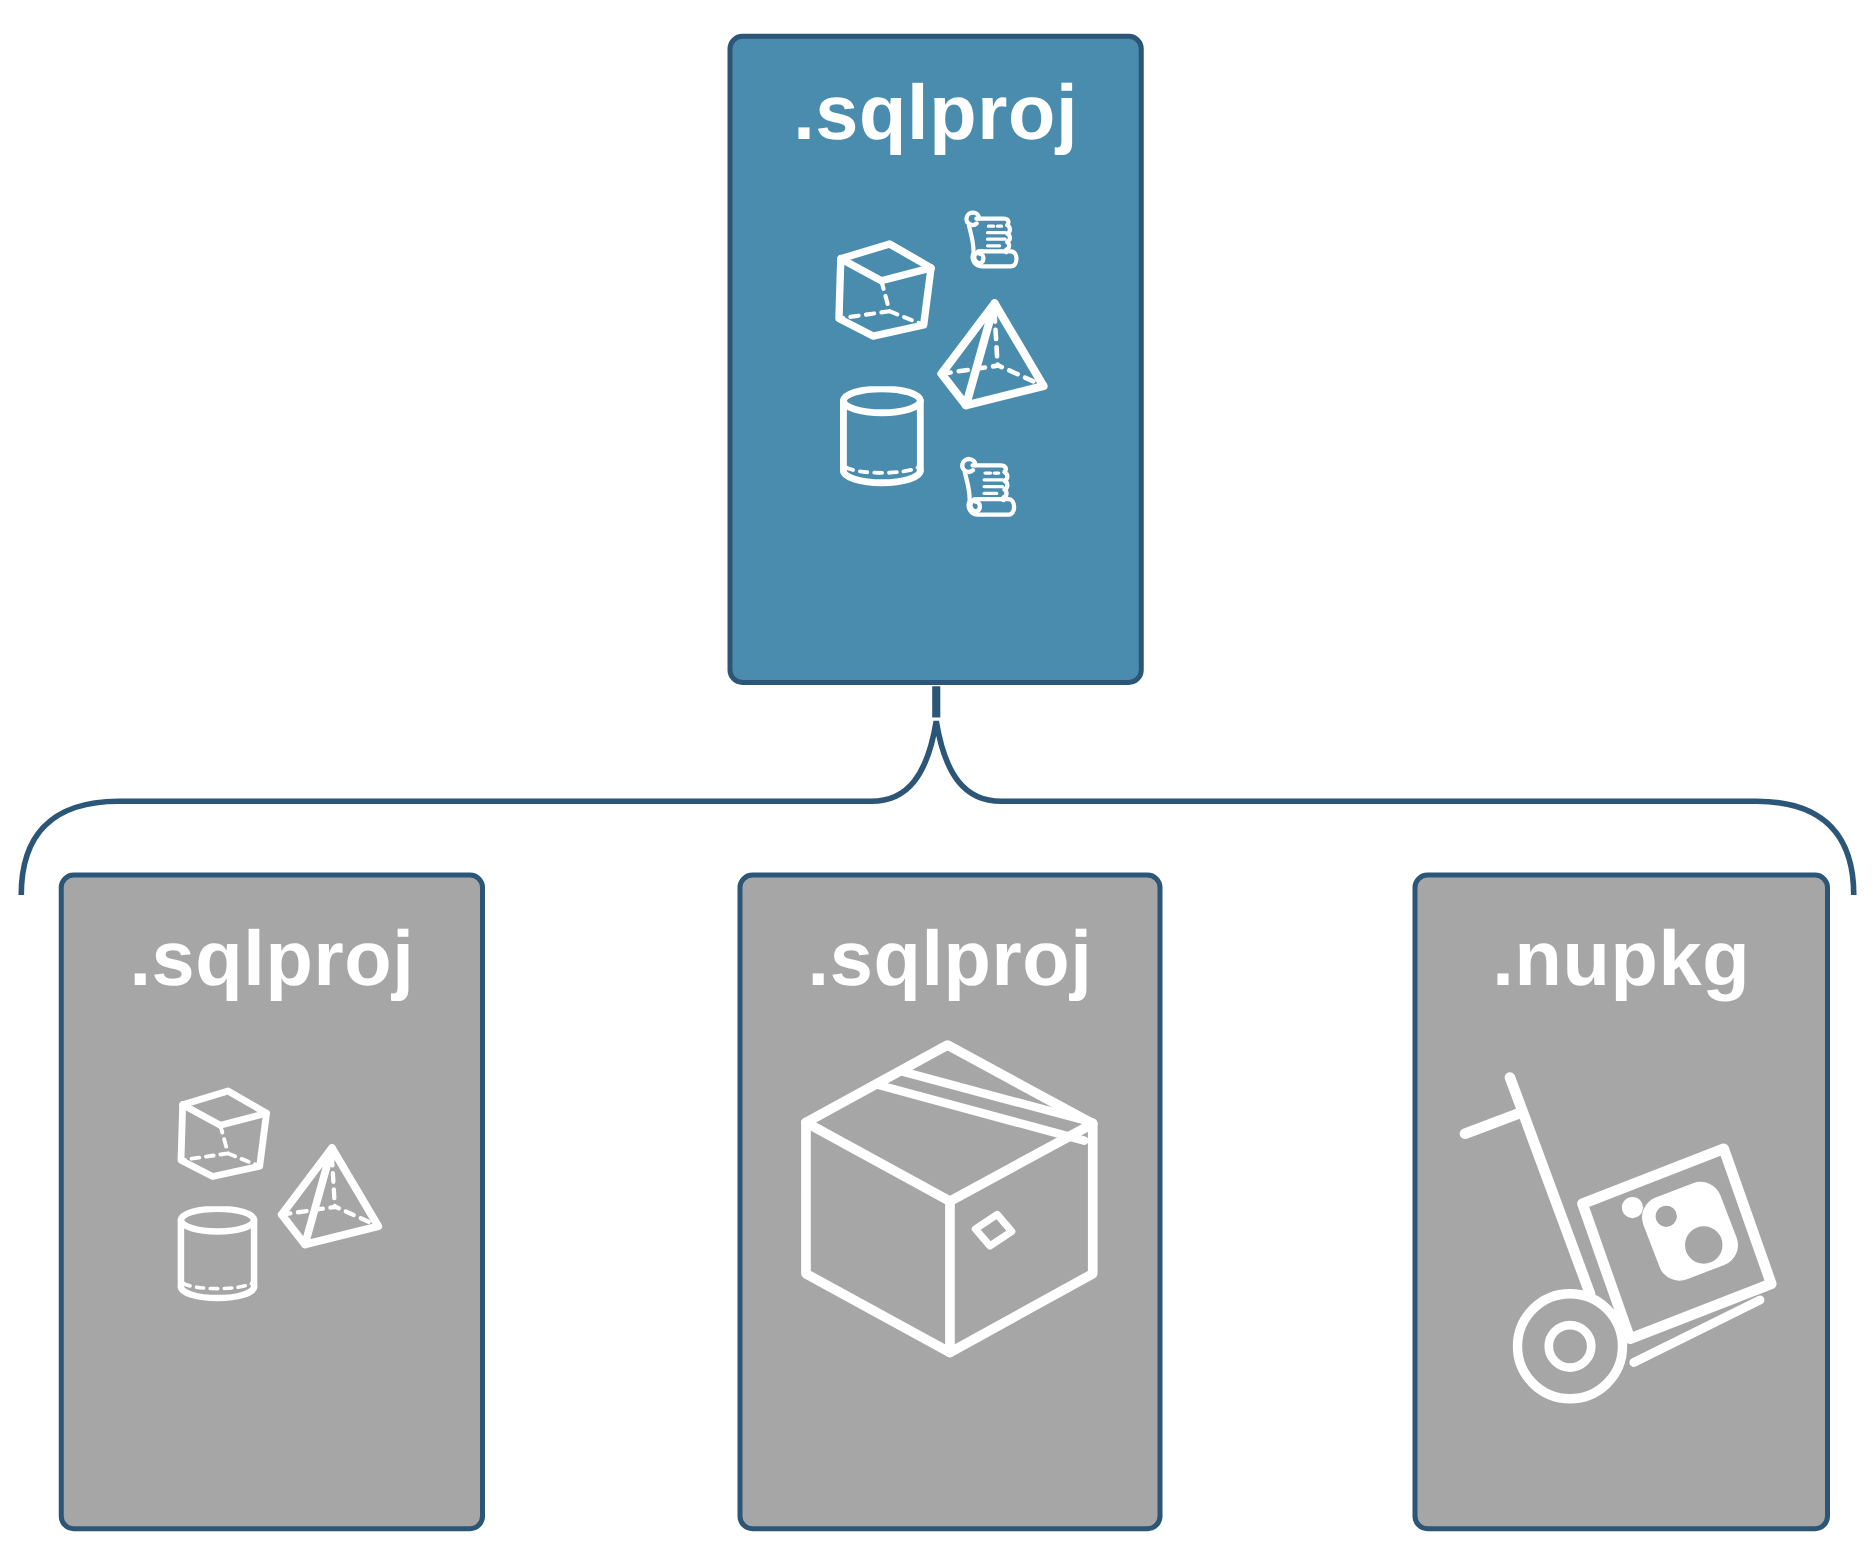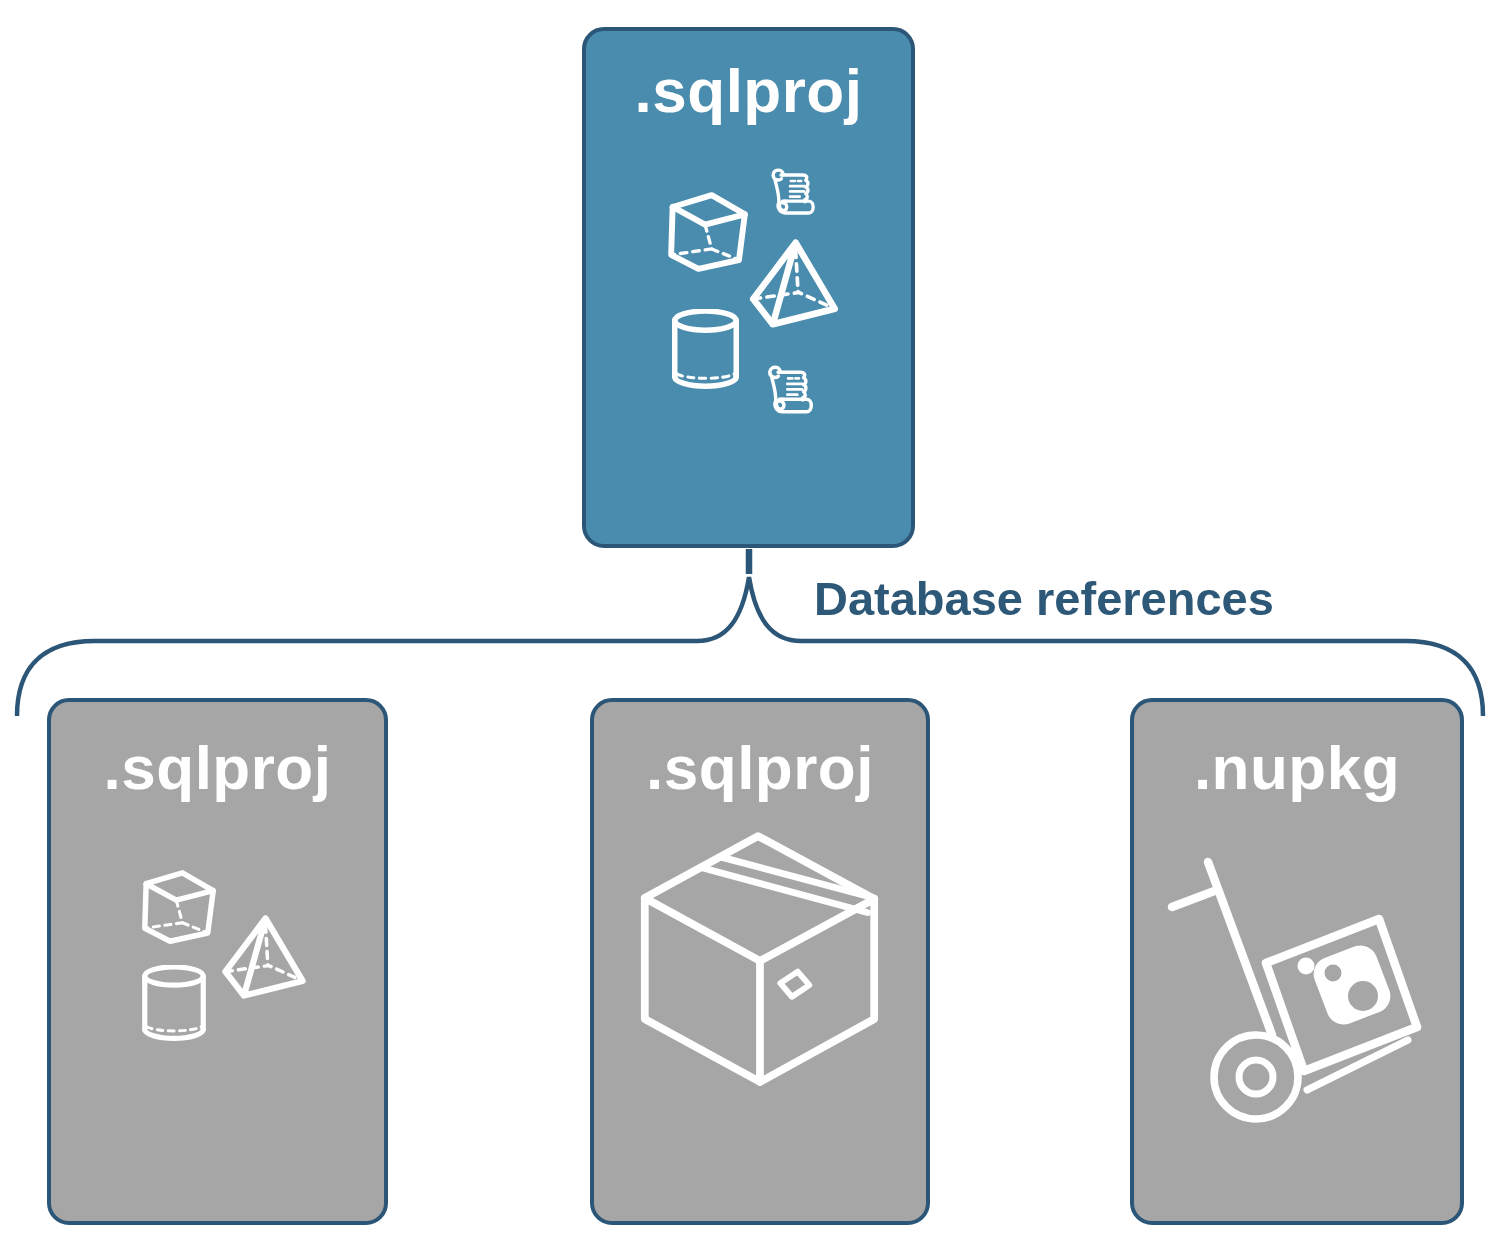--- a/index.html
+++ b/index.html
@@ -13,21 +13,21 @@
   .canvas{
     position:relative;
     width:1500px;height:1250px;
     background:#fff;
     font-family:"Liberation Sans",sans-serif;
     overflow:hidden;
   }
   .node{
     position:absolute;
     border:4px solid var(--outline);
-    border-radius:22px;
+    border-radius:12px;
     box-sizing:border-box;
   }
   .node-root{
     left:582px;top:27px;width:333px;height:521px;
     background:var(--root-fill);
   }
   .node-child{
     top:698px;width:341px;height:527px;
     background:var(--child-fill);
   }
@@ -105,21 +105,20 @@
       <path class="solid" stroke-width="4.5" d="M26 47 C19 47 16 52 19 57 C21.5 61 27 60 27.5 55.5 C28 52 26 49.5 23 49.5"></path>
       <path class="solid" stroke-width="3.5" d="M33 20 H38.5 M42.5 20 H47 M32 27 H51 M32 34 H51 M32 41 H45"></path>
     </svg>
   </div>
 
   <svg class="brace-svg">
     <path stroke-width="6.5" d="M749 549 L749 574"></path>
     <path stroke-width="4.5" d="M17 716 C17 672 38 641 95 641 L697 641 C726 641 742 620 749 577 C756 620 772 641 801 641 L1405 641 C1462 641 1483 672 1483 716"></path>
   </svg>
 
-  <div class="connector-label">Database references</div>
 
   <div class="node node-child node-child-1">
     <div class="node-title">.sqlproj</div>
 
     <svg class="icon-svg" style="left:87px;top:166px;" width="82" height="78" viewBox="-7 -7 114 114">
       <path class="solid" stroke-width="8" d="M2 16 L55 0 L100 26 L92 88 L37 100 L0 81 Z"></path>
       <path class="solid" stroke-width="8" d="M2 16 L46 40 L100 26"></path>
       <path class="dashed" stroke-width="4.5" stroke-dasharray="9 8" d="M46 40 L55 73 M55 73 L0 81 M55 73 L92 88"></path>
     </svg>
 

